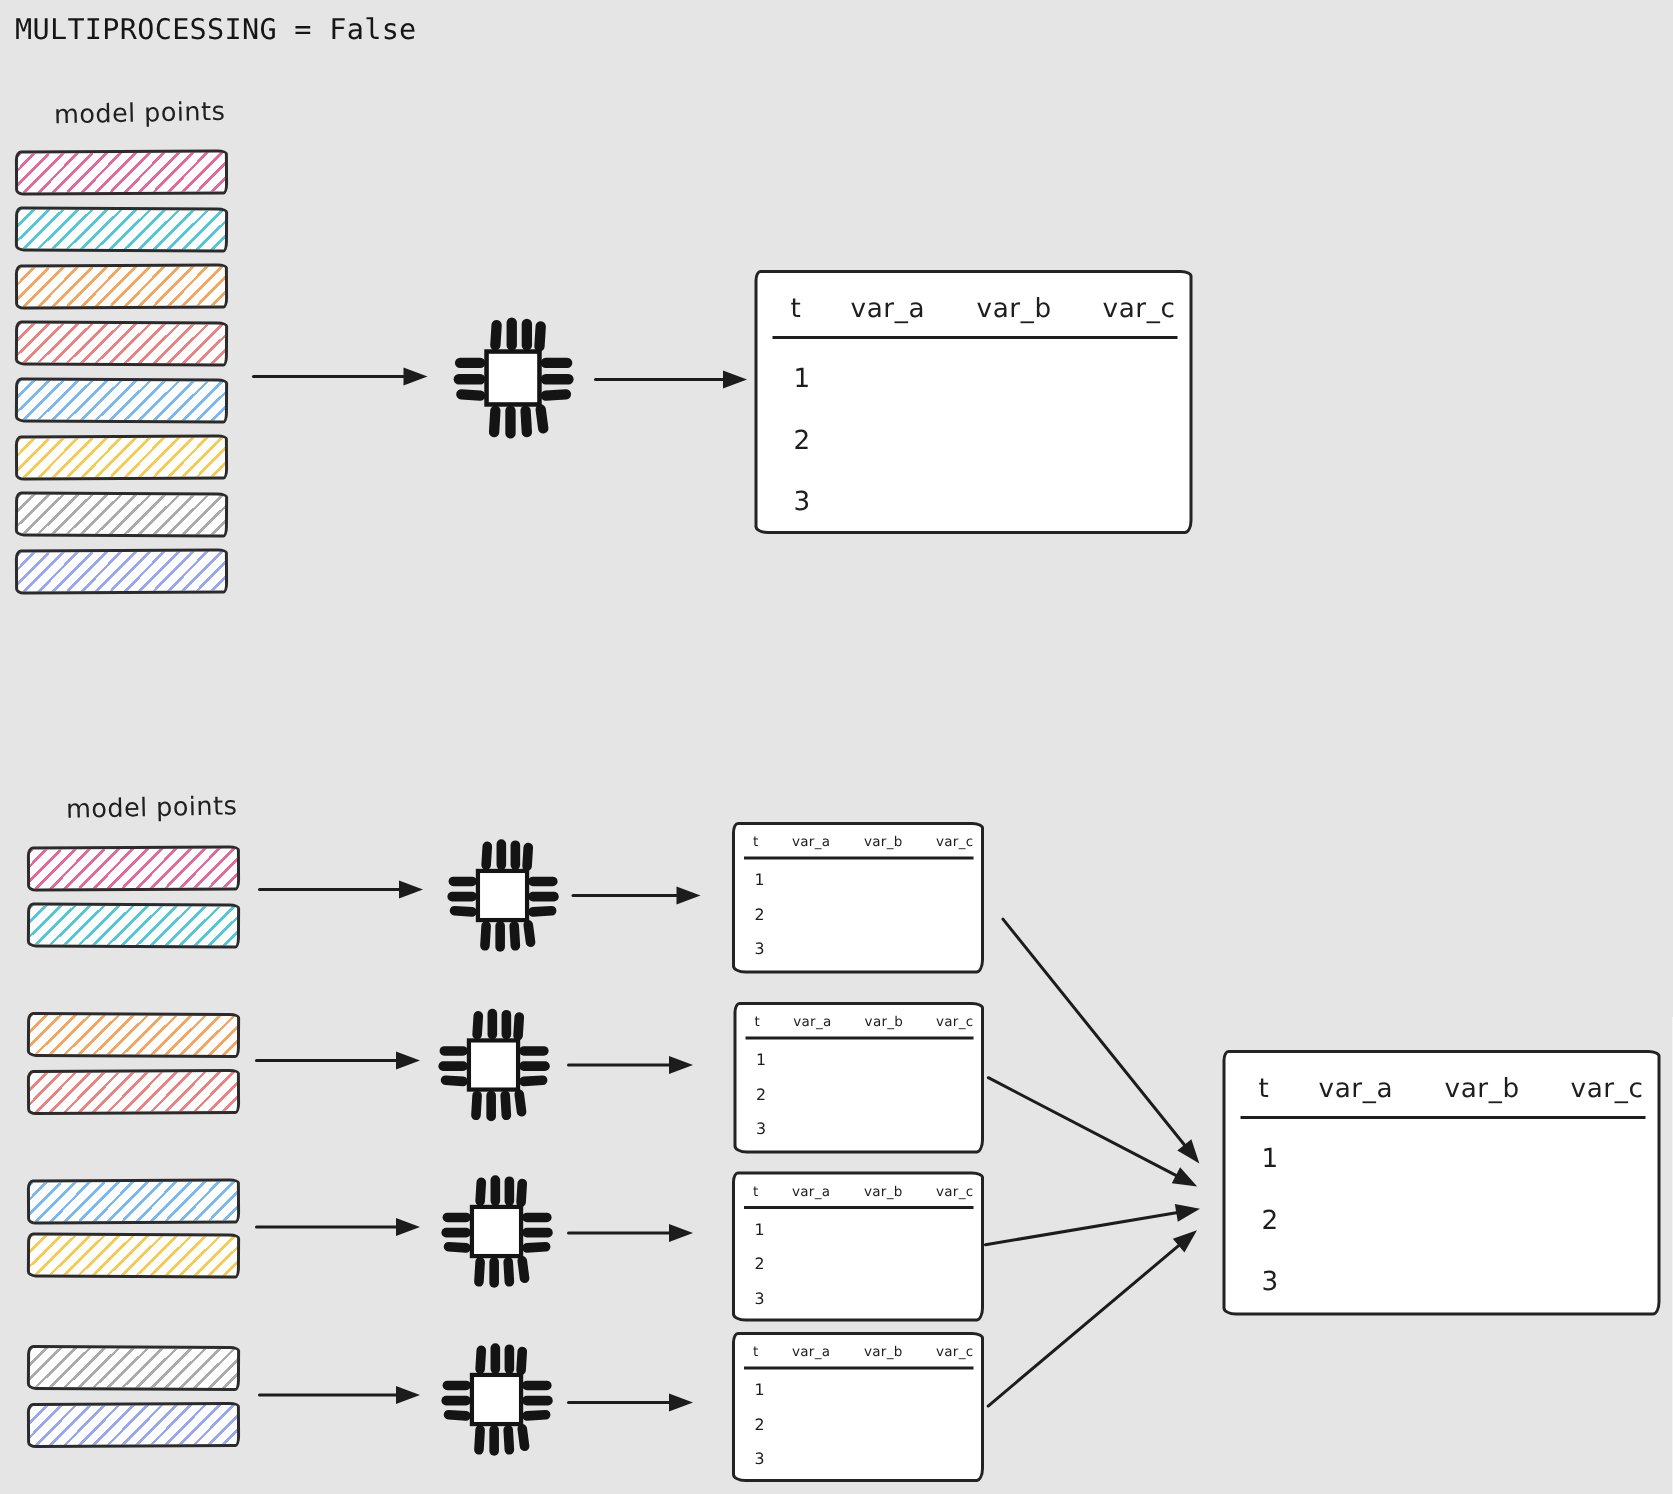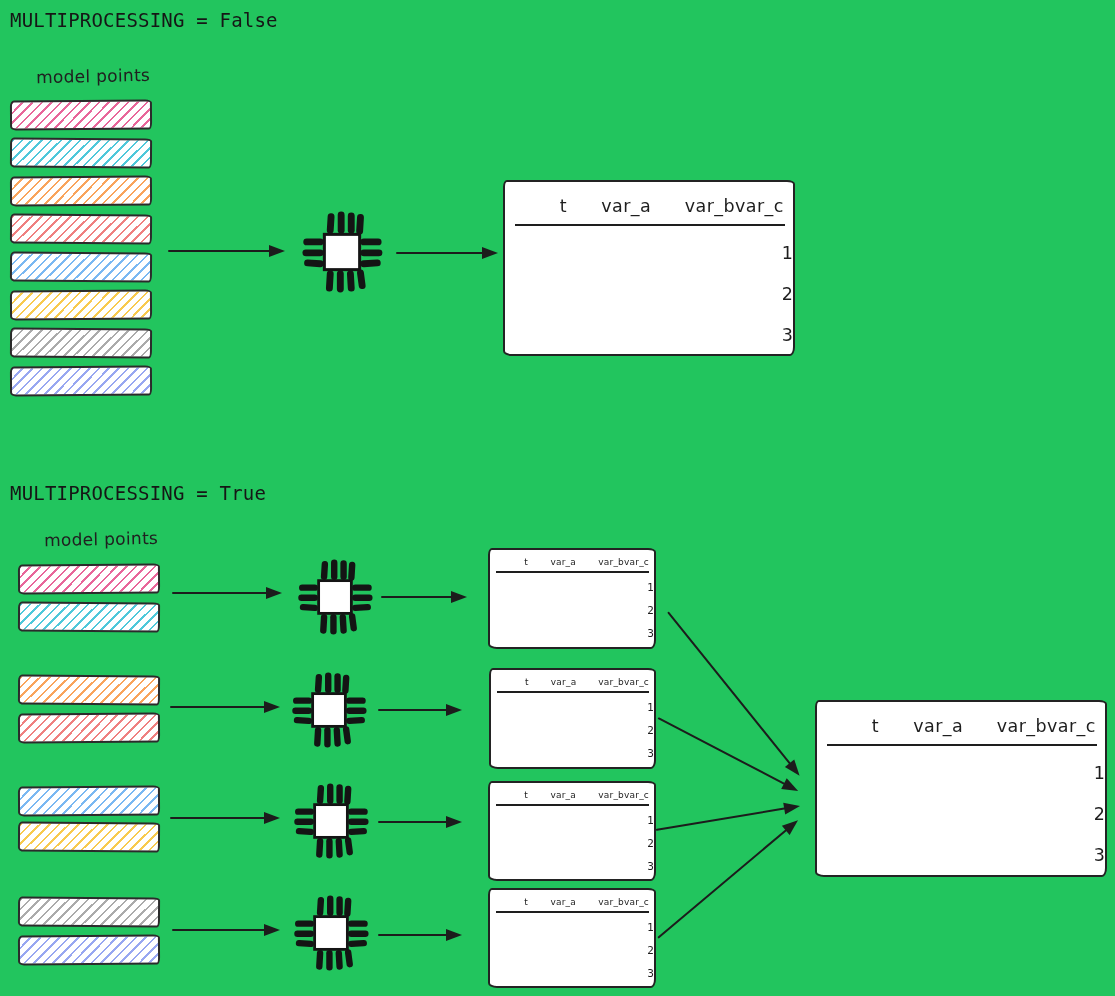--- a/index.html
+++ b/index.html
@@ -1,18 +1,18 @@
 <!DOCTYPE html>
 <html><head>
 <meta charset="utf-8">
 <style>
   html,body{margin:0;padding:0;background:#fff;}
   #canvas{
-    position:relative;width:1115px;height:996px;background:#22c55e;overflow:hidden;
-    font-family:"DejaVu Sans", sans-serif;color:#1e1e1e;text-align:right;
+    position:relative;width:1115px;height:996px;background:#e5e5e5;overflow:hidden;
+    font-family:"DejaVu Sans", sans-serif;color:#1e1e1e;
   }
   .sec-title{
     position:absolute;font-family:"DejaVu Sans Mono", monospace;
     font-size:19px;letter-spacing:0.2px;color:#161616;white-space:pre;
   }
   .hand{font-family:"DejaVu Sans", sans-serif;}
   .mp-label{
     position:absolute;font-size:17px;color:#202020;transform:rotate(-1.2deg);
     letter-spacing:0.3px;
   }
@@ -117,21 +117,20 @@
       <span class="th c2">var_b</span>
       <span class="th c3">var_c</span>
     </div>
     <div class="tbody">
       <span class="tr">1</span>
       <span class="tr">2</span>
       <span class="tr">3</span>
     </div>
   </div>
 
-  <div class="sec-title" style="left:10px;top:482px;">MULTIPROCESSING = True</div>
   <div class="mp-label hand" style="left:44px;top:529px;">model points</div>
 
   <div class="bar tilt-a" style="left: 18px; top: 564px; --c: #e8669a;"></div>
   <div class="bar tilt-b" style="left: 18px; top: 602px; --c: #4fc8da;"></div>
   <div class="arr" style="left:172px;top:585px;width:110px;">
       <div class="sh"></div>
       <div class="hd"></div>
     </div>
   <div class="cpu" style="left:296px;top:557px;width:78px;height:80px;">
       <svg>

